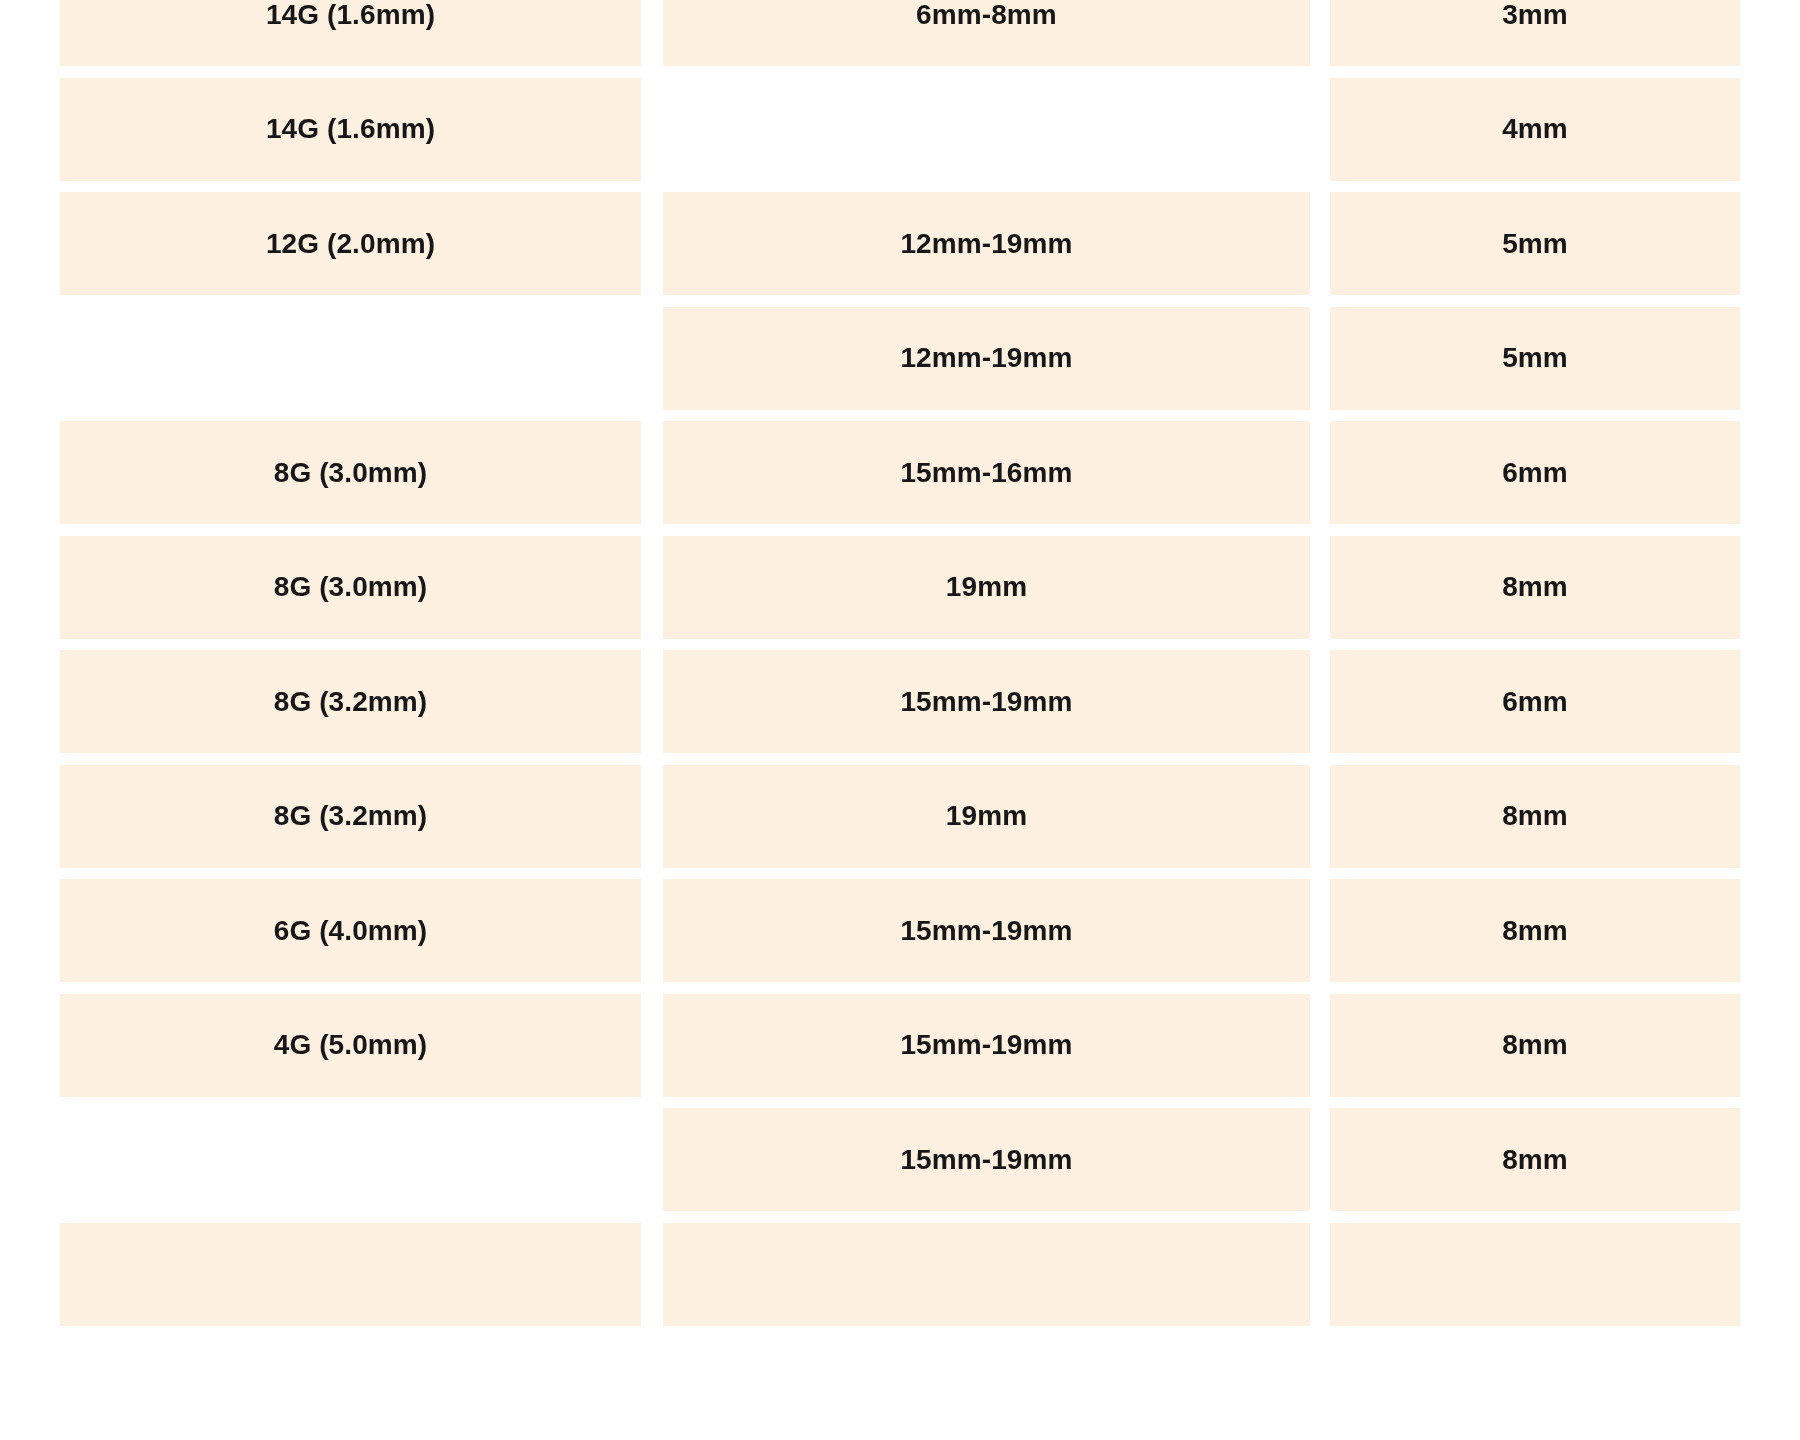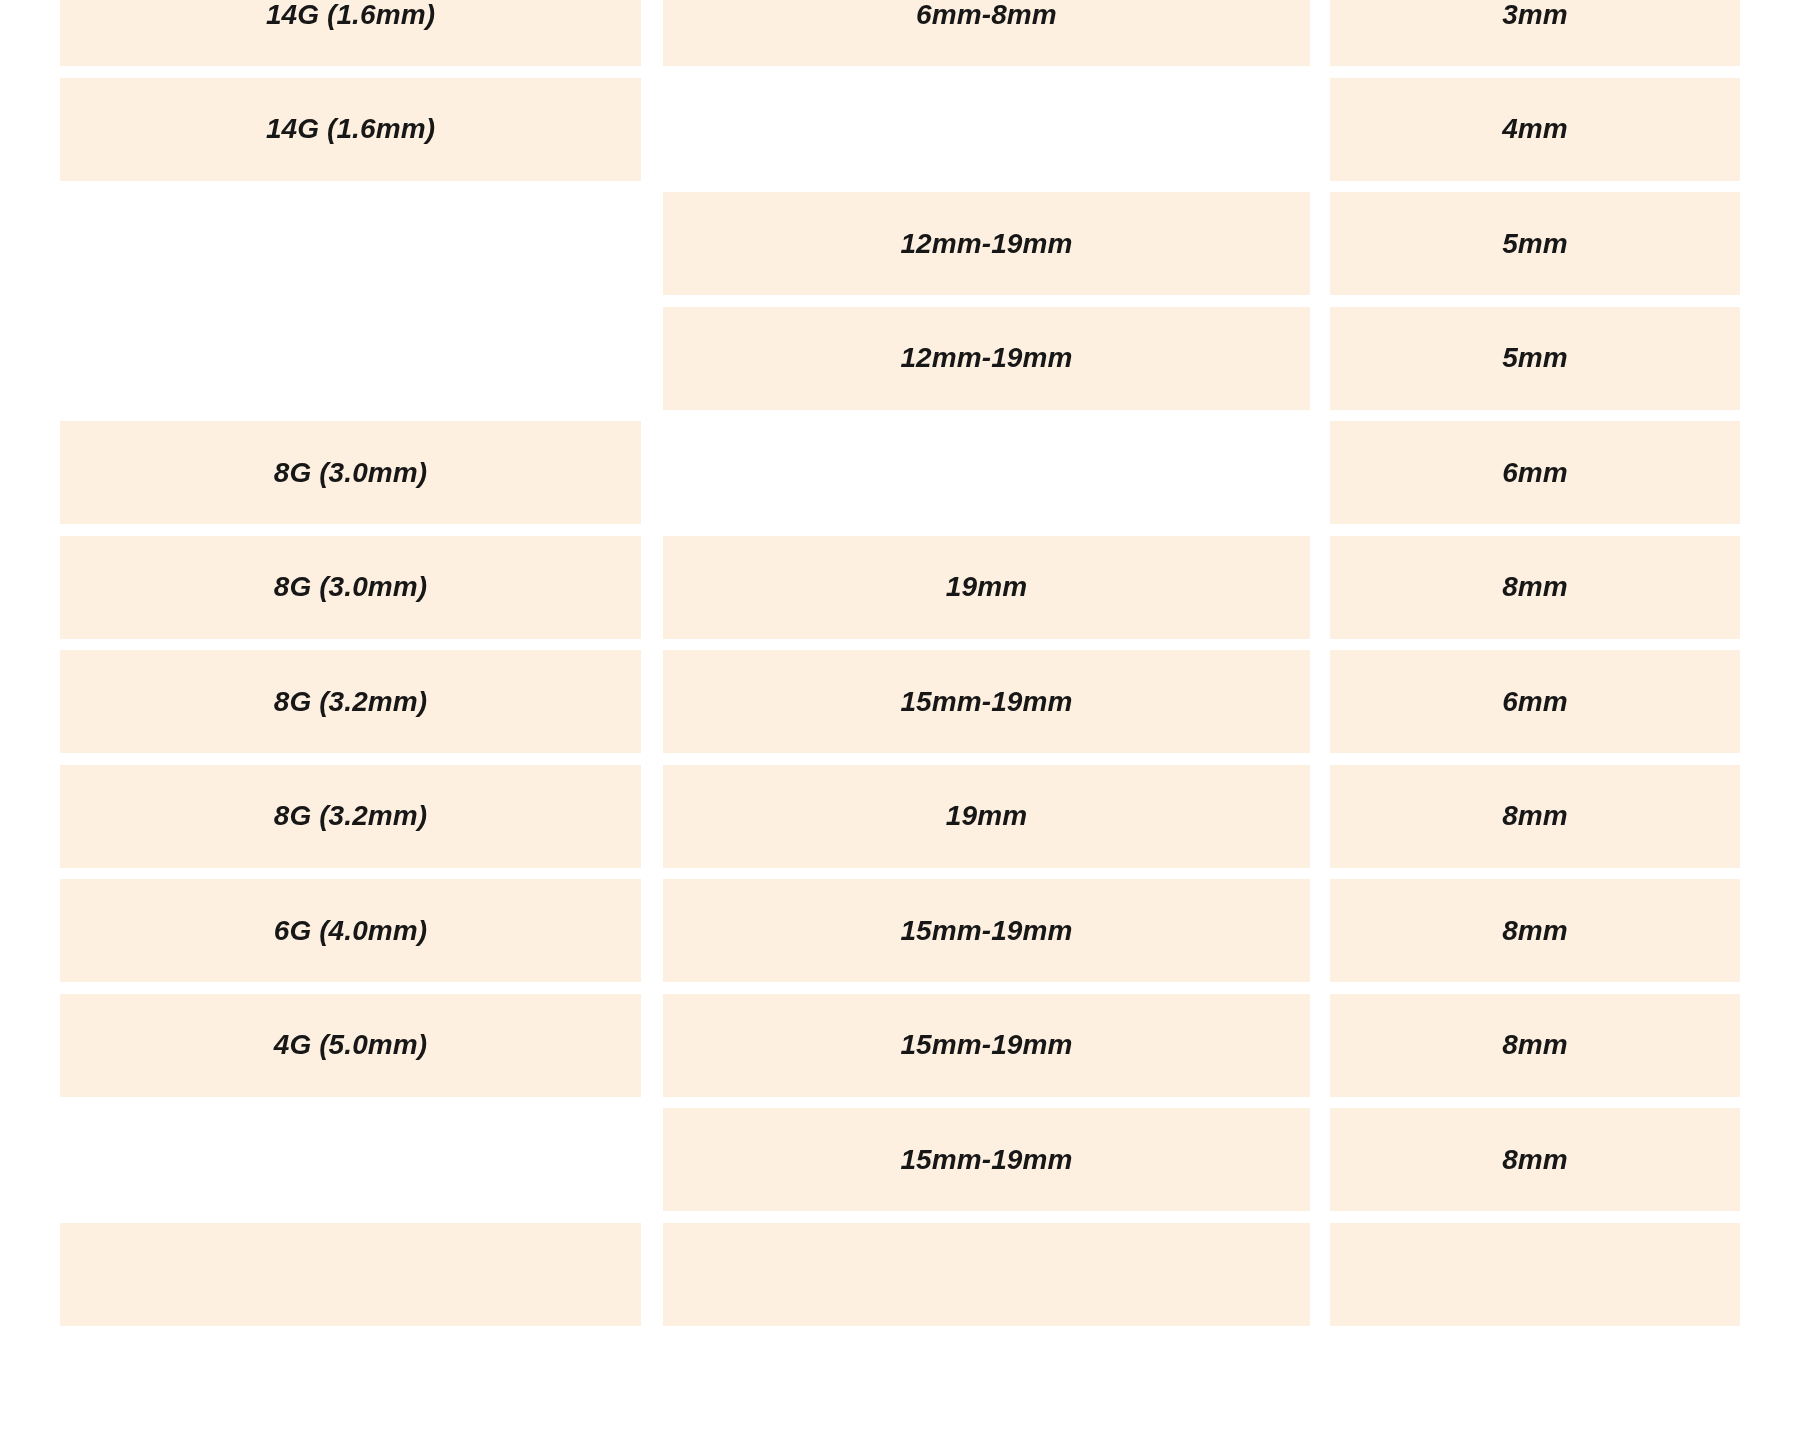--- a/index.html
+++ b/index.html
@@ -16,21 +16,20 @@
   }
 
   #sizing-table {
     position: relative;
     width: 1787px;
     height: 1440px;
     background: #ffffff;
     
     padding-top: 0;
     box-sizing: border-box;
-    font-style: italic;
   }
 
   .table-scroll {
     position: absolute;
     left: 0;
     
     top: -37px;
     width: 1800px;
   }
 
@@ -85,38 +84,44 @@
       </div>
       <div class="row">
         <div class="cell col-gauge">
           <span class="cell-text">14G (1.6mm)</span>
         </div>
         <div class="cell col-ball">
           <span class="cell-text">4mm</span>
         </div>
       </div>
       <div class="row">
+        <div class="cell col-gauge">
+          <span class="cell-text">12G (2.0mm)</span>
+        </div>
         <div class="cell col-length">
           <span class="cell-text">12mm-19mm</span>
         </div>
         <div class="cell col-ball">
           <span class="cell-text">5mm</span>
         </div>
       </div>
       <div class="row">
         <div class="cell col-length">
           <span class="cell-text">12mm-19mm</span>
         </div>
         <div class="cell col-ball">
           <span class="cell-text">5mm</span>
         </div>
       </div>
       <div class="row">
         <div class="cell col-gauge">
           <span class="cell-text">8G (3.0mm)</span>
+        </div>
+        <div class="cell col-length">
+          <span class="cell-text">15mm-16mm</span>
         </div>
         <div class="cell col-ball">
           <span class="cell-text">6mm</span>
         </div>
       </div>
       <div class="row">
         <div class="cell col-gauge">
           <span class="cell-text">8G (3.0mm)</span>
         </div>
         <div class="cell col-length">

